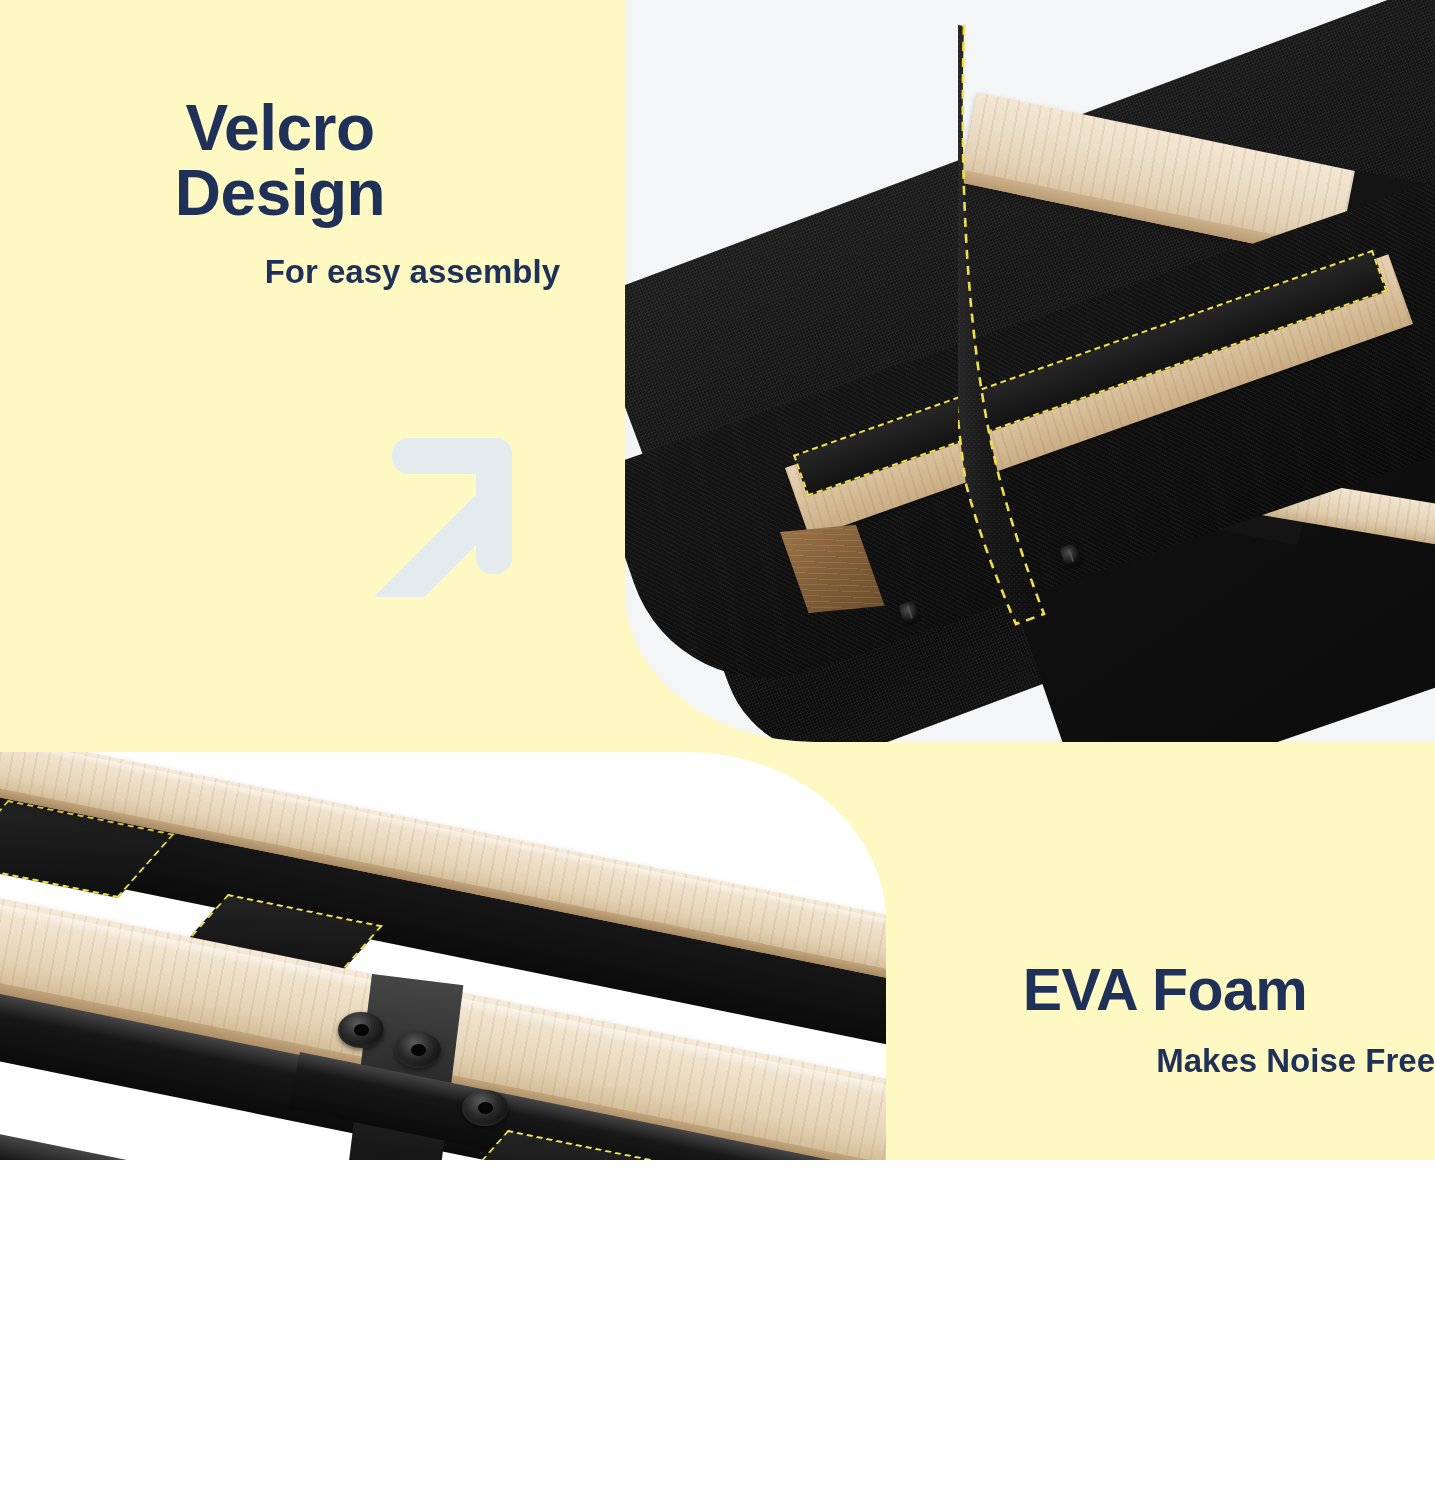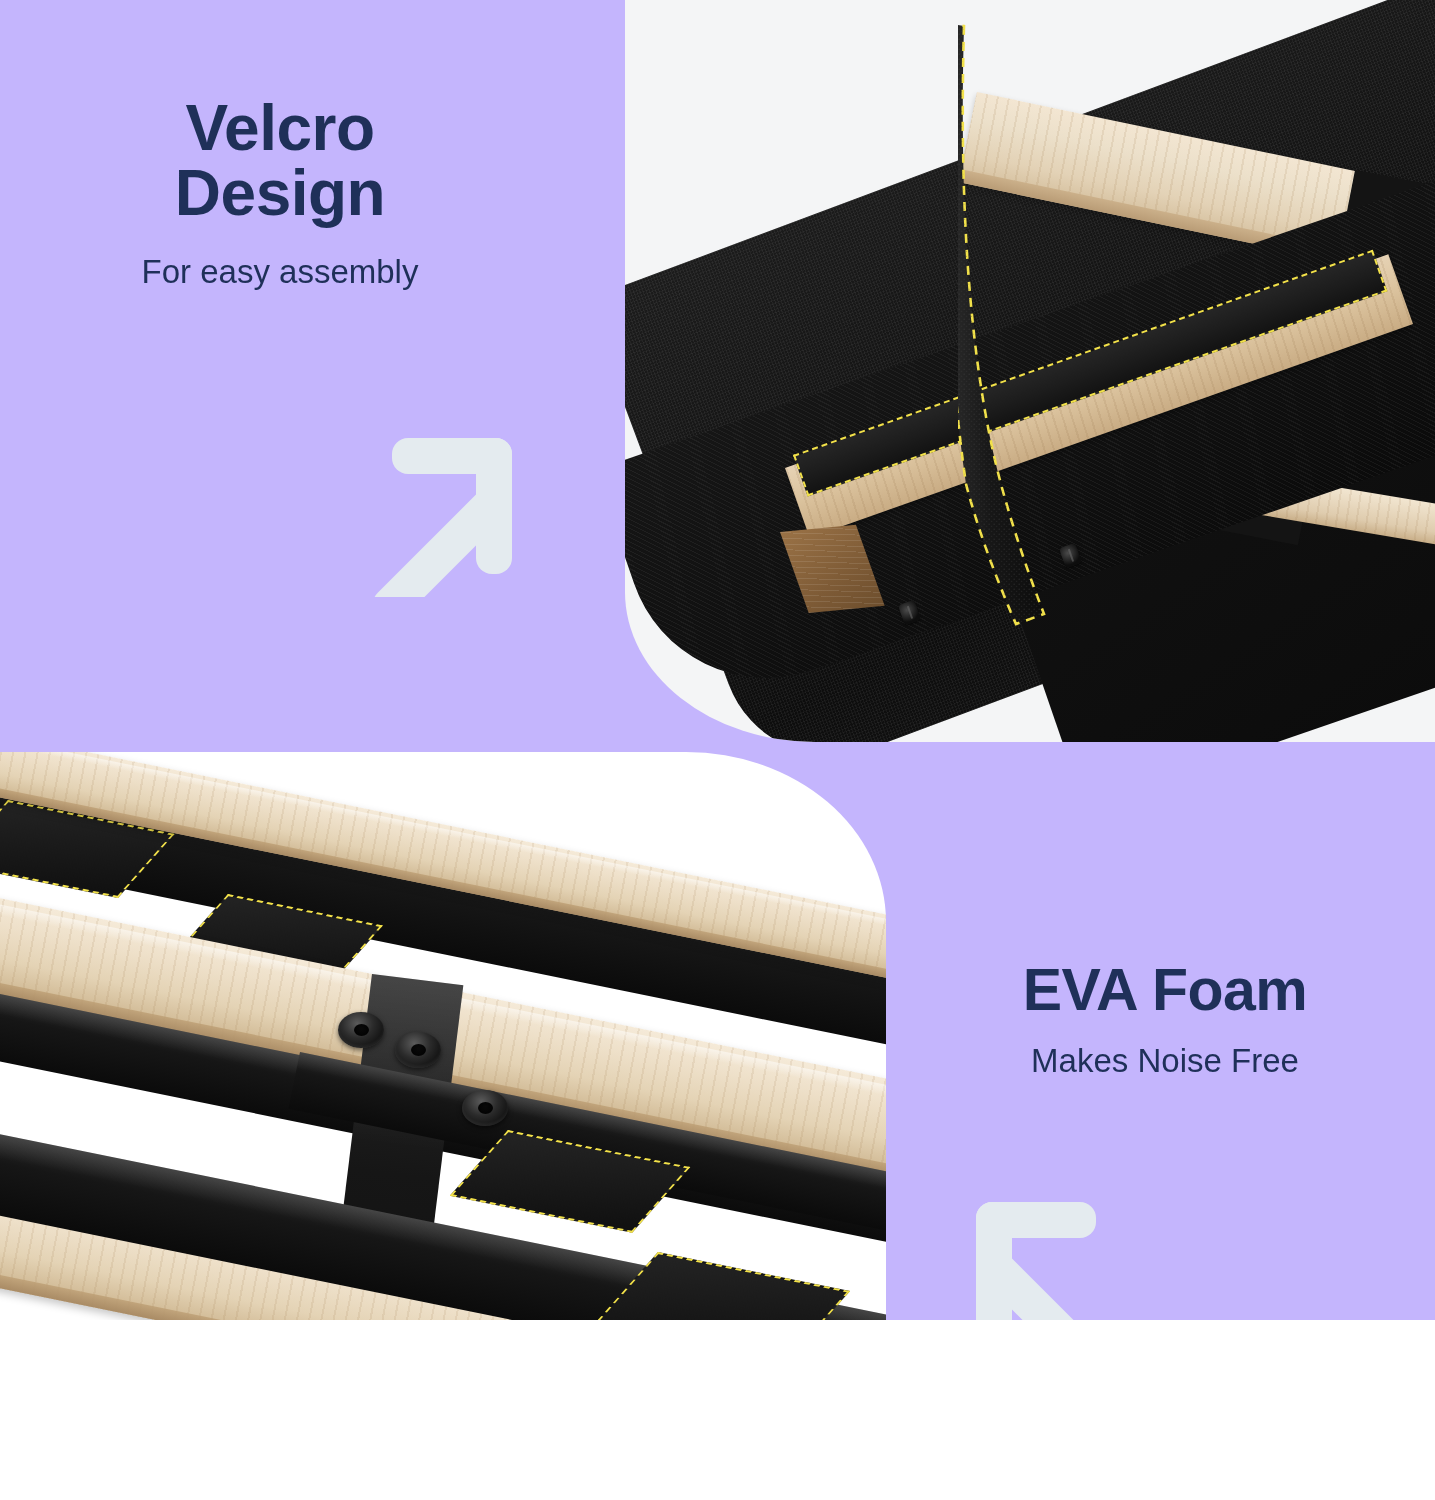--- a/index.html
+++ b/index.html
@@ -3,21 +3,21 @@
 <meta charset="utf-8">
 <style>
   html,body{margin:0;padding:0;}
   body{
     width:1435px;height:1500px;
     background:#ffffff;
     font-family:"Liberation Sans", sans-serif;
     overflow:hidden;
     position:relative;
   }
-  .stage{position:absolute;inset:0;width:1435px;height:1320px;overflow:hidden;background:#c4b5fd;}
+  .stage{position:absolute;inset:0;width:1435px;height:1160px;overflow:hidden;background:#fef9c3;}
 
   
   .photo-panel{position:absolute;overflow:hidden;}
 
   
   #panel-velcro{
     left:625px;top:0px;width:810px;height:742px;
     background:#f4f5f6;
     border-bottom-left-radius:190px 150px;
   }
@@ -195,21 +195,21 @@
     background:radial-gradient(ellipse at 50% 40%,#090909,#000);}
   #ev-bolt-1{left:338px;top:1012px;}
   #ev-bolt-2{left:395px;top:1032px;}
   #ev-bolt-3{left:462px;top:1090px;}
 
   
   .title{
     color:#1f3059;font-weight:bold;letter-spacing:-.5px;line-height:1.02;
     white-space:pre-line;
   }
-  .subtitle{color:#1f3059;font-weight:400;}
+  .subtitle{color:#1f3059;font-weight:700;text-align:right;}
 
   #velcro-text{position:absolute;left:0px;top:96px;width:560px;text-align:center;}
   #velcro-text .title{font-size:64px;}
   #velcro-text .subtitle{font-size:33px;margin-top:26px;}
 
   #eva-text{position:absolute;left:895px;top:960px;width:540px;text-align:center;}
   #eva-text .title{font-size:59px;text-align:center;}
   #eva-text .subtitle{font-size:33px;margin-top:22px;}
 
   

